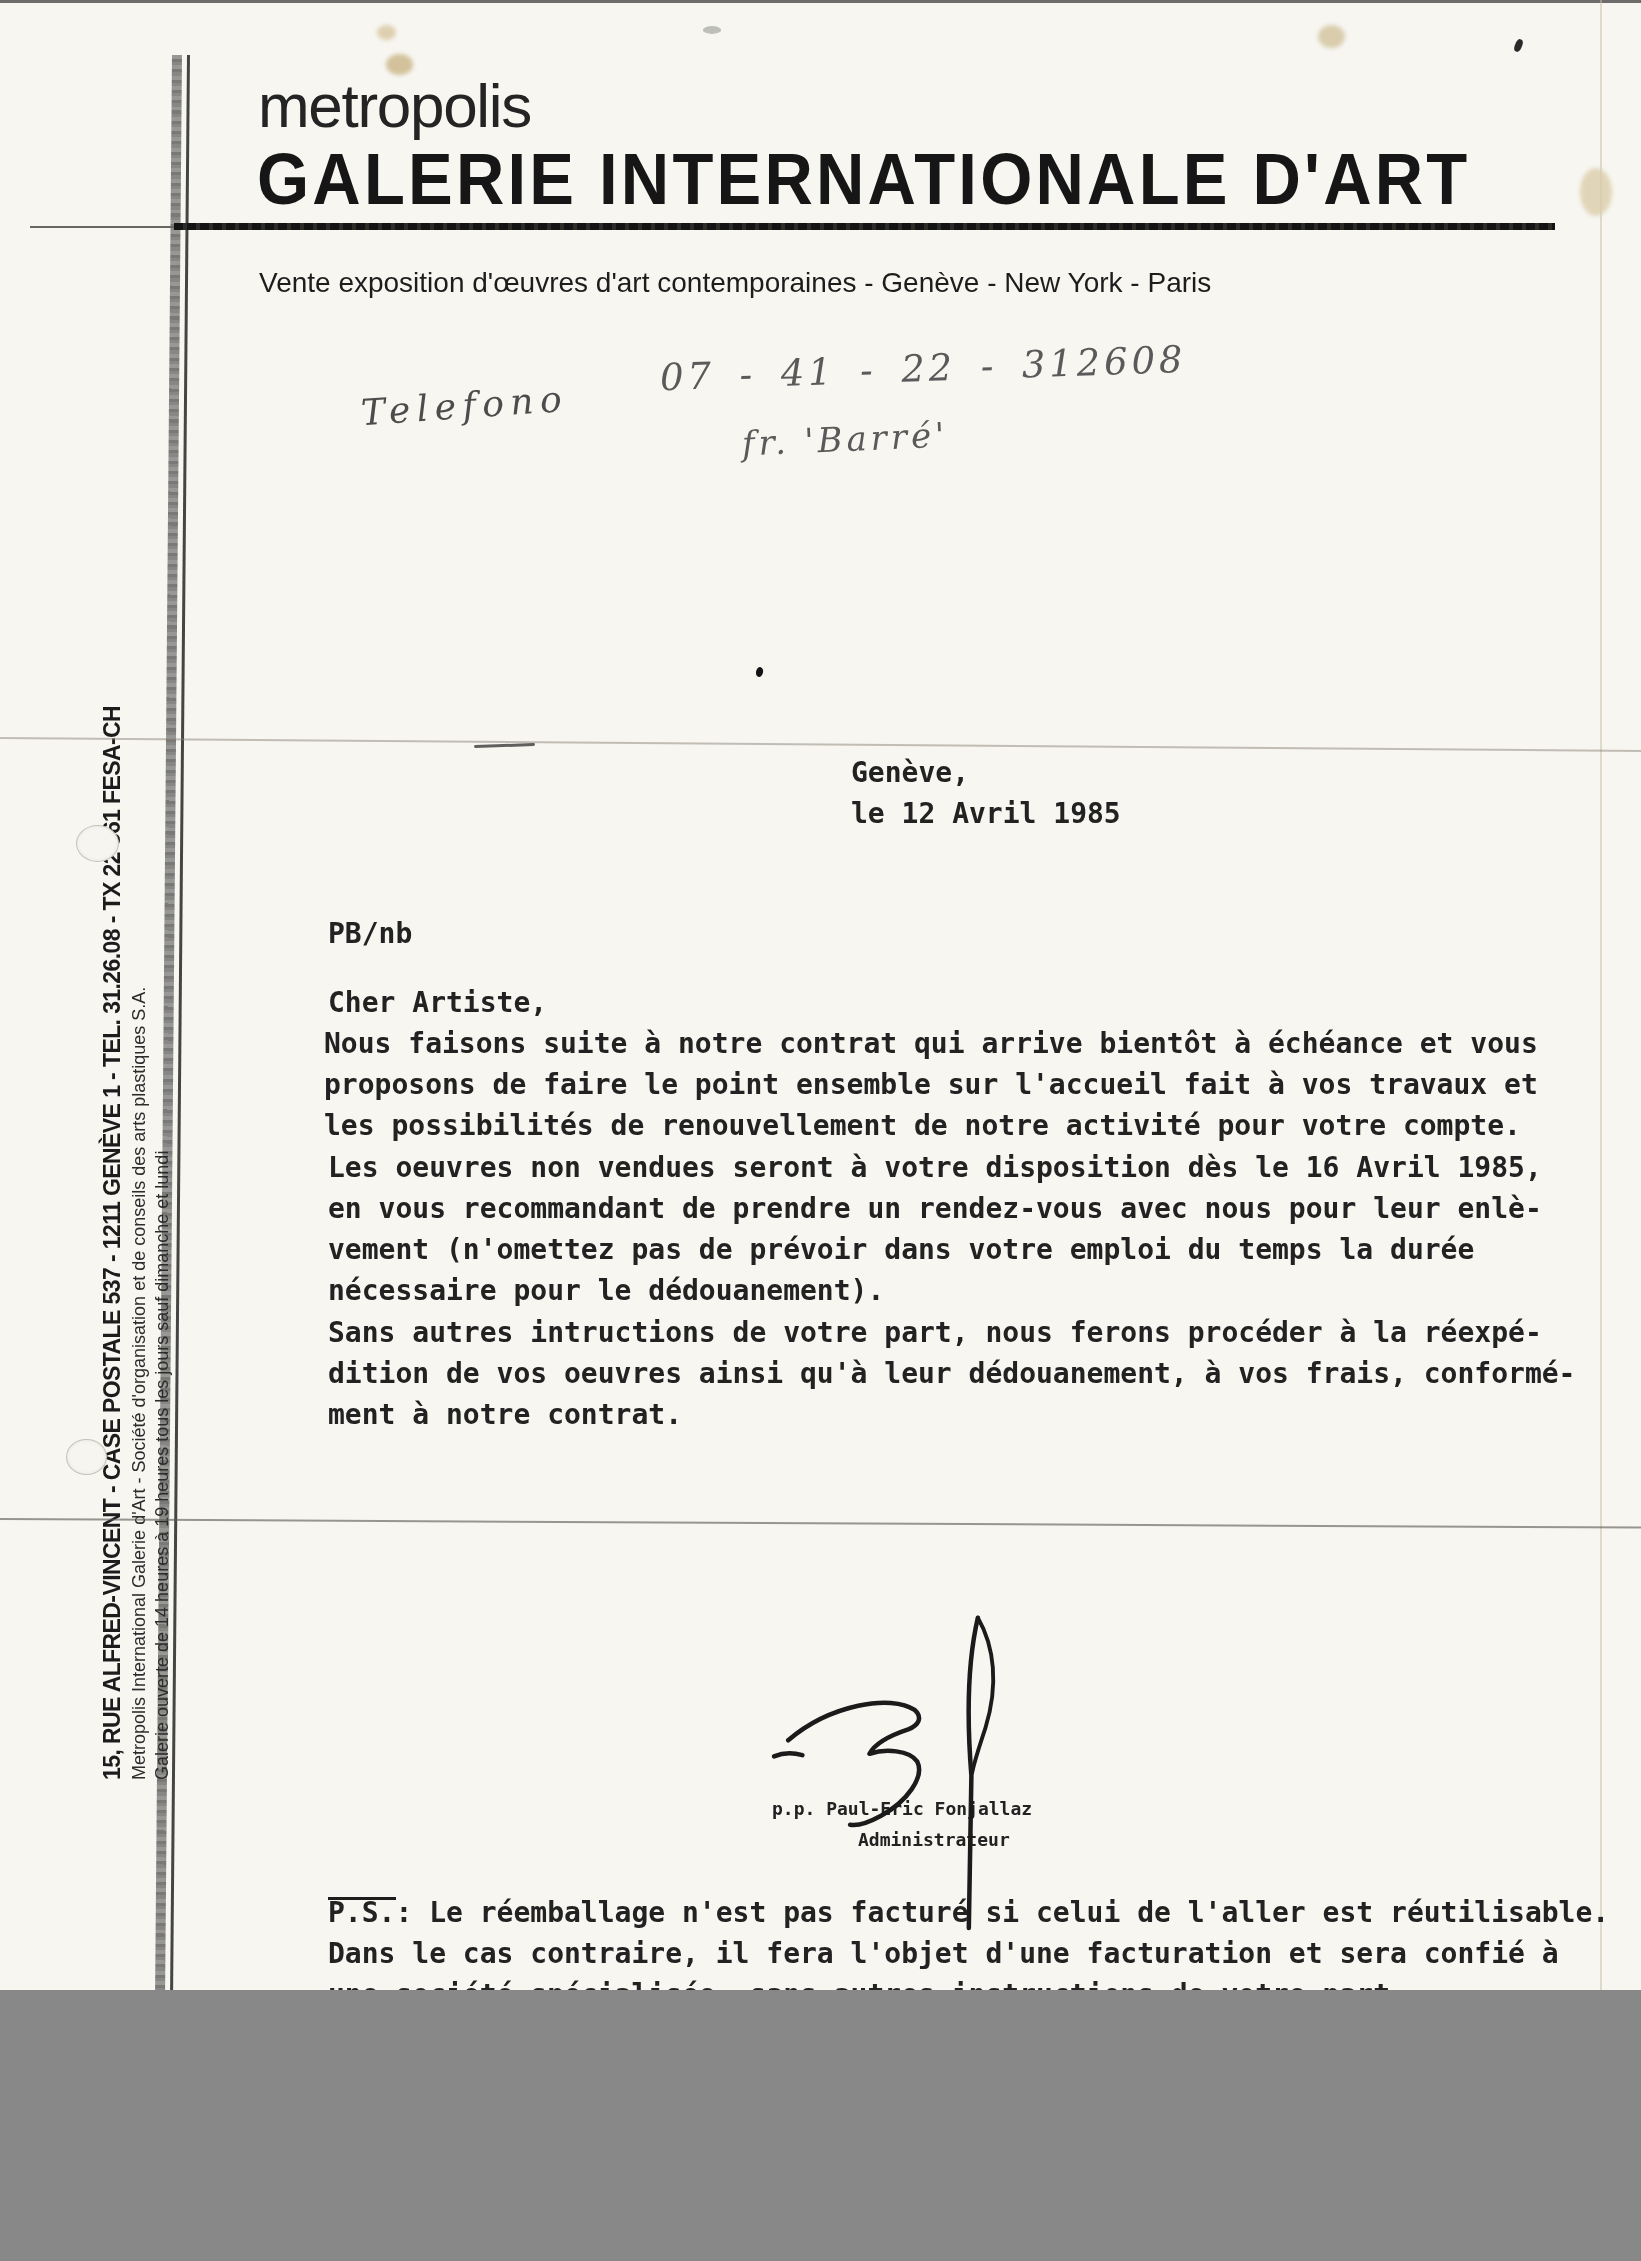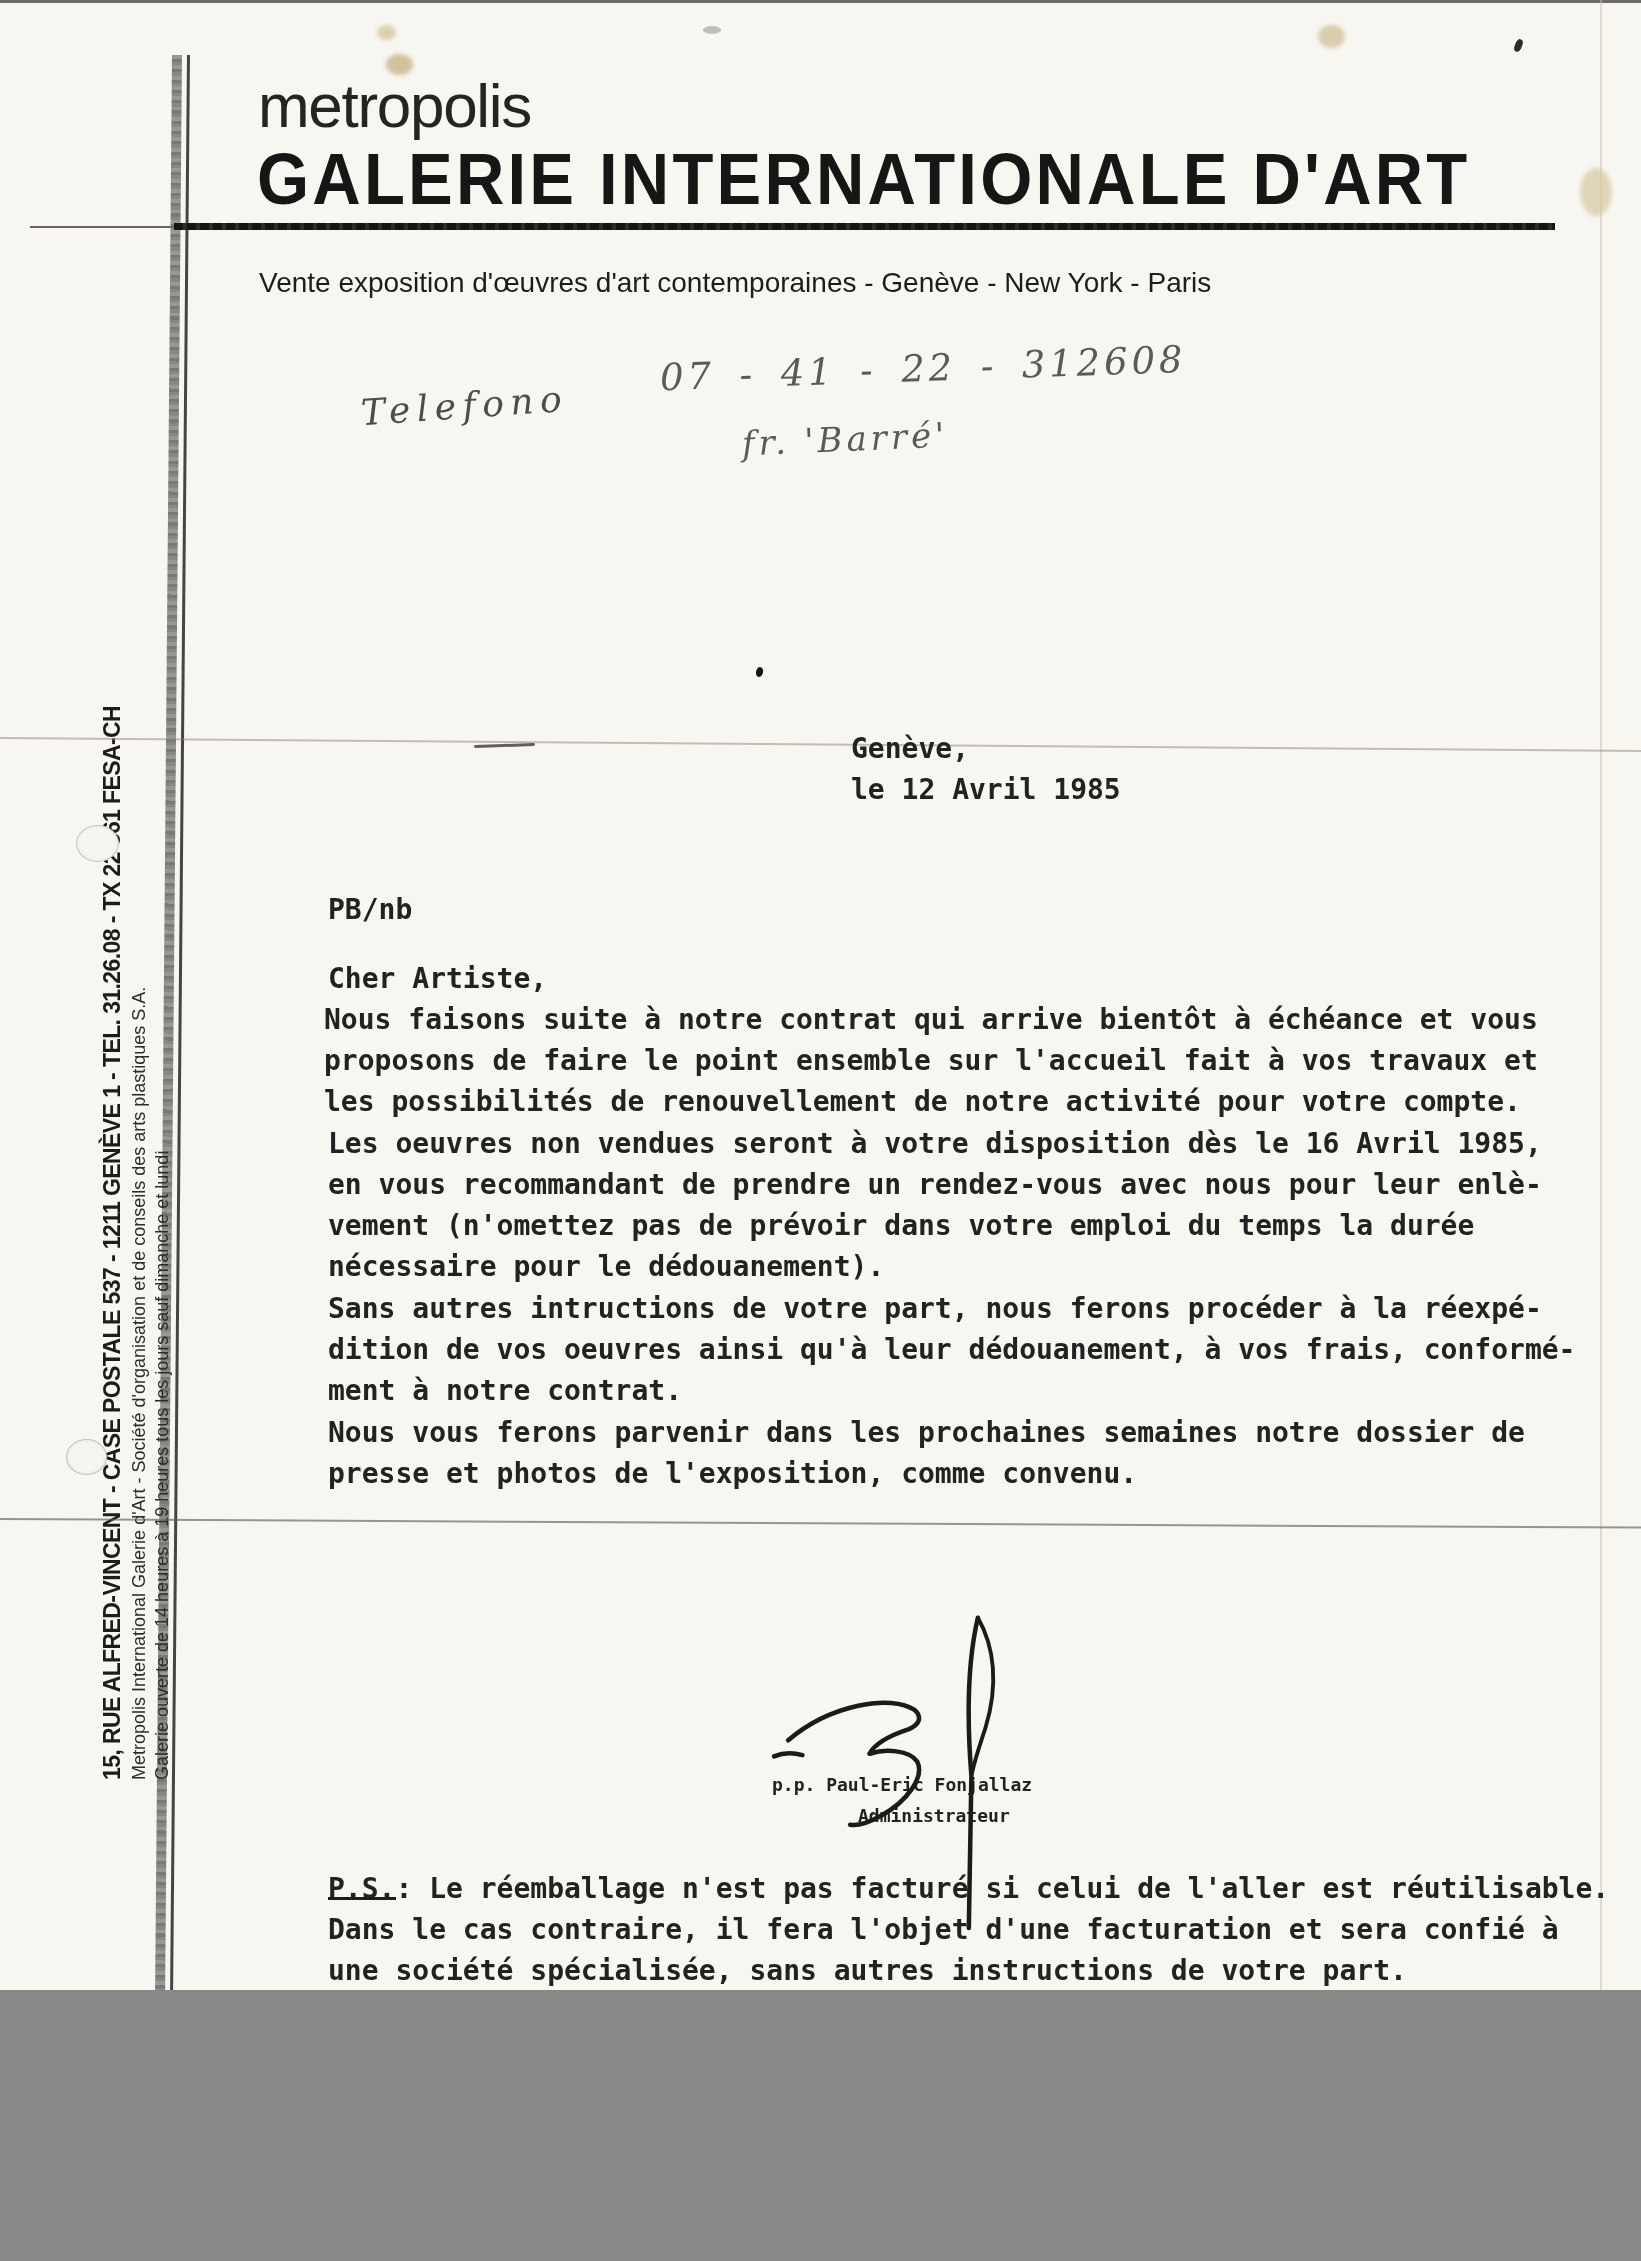--- a/index.html
+++ b/index.html
@@ -6,21 +6,21 @@
   #page{
     position:relative; width:1642px; height:1990px; overflow:hidden;
     background:#f7f6f1;
     font-family:"Liberation Sans", sans-serif;
   }
   [data-name]{box-sizing:border-box;}
   
   .mono{
     position:absolute; font-family:"DejaVu Sans Mono", monospace;
     font-weight:700; font-size:28px; line-height:41px; color:#222;
-    white-space:pre; letter-spacing:0px;
+    white-space:pre; letter-spacing:0px;margin-top:24px;
   }
   .mono-sig{font-size:18px; line-height:31px;}
   
   .brand{
     position:absolute; left:258px; top:70px;
     font-size:62px; font-weight:400; letter-spacing:-1.3px; color:#242424;
   }
   .title{
     position:absolute; left:257px; top:137px;
     font-size:67px; font-weight:700; letter-spacing:3.2px; color:#161616;
@@ -148,22 +148,20 @@
   <div class="mono" style="left:324px; top:999px;" data-name="letter-paragraph-1">Nous faisons suite à notre contrat qui arrive bientôt à échéance et vous
 proposons de faire le point ensemble sur l'accueil fait à vos travaux et
 les possibilités de renouvellement de notre activité pour votre compte.</div>
   <div class="mono" style="left:328px; top:1123px;" data-name="letter-paragraph-2">Les oeuvres non vendues seront à votre disposition dès le 16 Avril 1985,
 en vous recommandant de prendre un rendez-vous avec nous pour leur enlè-
 vement (n'omettez pas de prévoir dans votre emploi du temps la durée
 nécessaire pour le dédouanement).</div>
   <div class="mono" style="left:328px; top:1288px;" data-name="letter-paragraph-3">Sans autres intructions de votre part, nous ferons procéder à la réexpé-
 dition de vos oeuvres ainsi qu'à leur dédouanement, à vos frais, conformé-
 ment à notre contrat.</div>
-  <div class="mono" style="left:328px; top:1412px;" data-name="letter-paragraph-4">Nous vous ferons parvenir dans les prochaines semaines notre dossier de
-presse et photos de l'exposition, comme convenu.</div>
 
   <svg class="sig-svg" width="258" height="329" viewBox="0 0 400 510" data-name="handwritten-signature">
     <g fill="none" stroke="#1b1b1b" stroke-linecap="round" stroke-linejoin="round">
       <path d="M330,15 C316,75 312,160 320,260 L316,496" stroke-width="7"></path>
       <path d="M330,15 C356,60 362,120 342,185 C334,210 326,232 321,256" stroke-width="6"></path>
       <path d="M36,205 C100,150 196,133 232,158 C245,170 238,182 222,188 C192,198 170,210 162,226 C186,218 224,220 236,238 C248,262 220,300 180,322 C158,334 142,338 132,336" stroke-width="7"></path>
       <path d="M14,230 C28,224 44,224 58,228" stroke-width="7"></path>
     </g>
   </svg>
 

